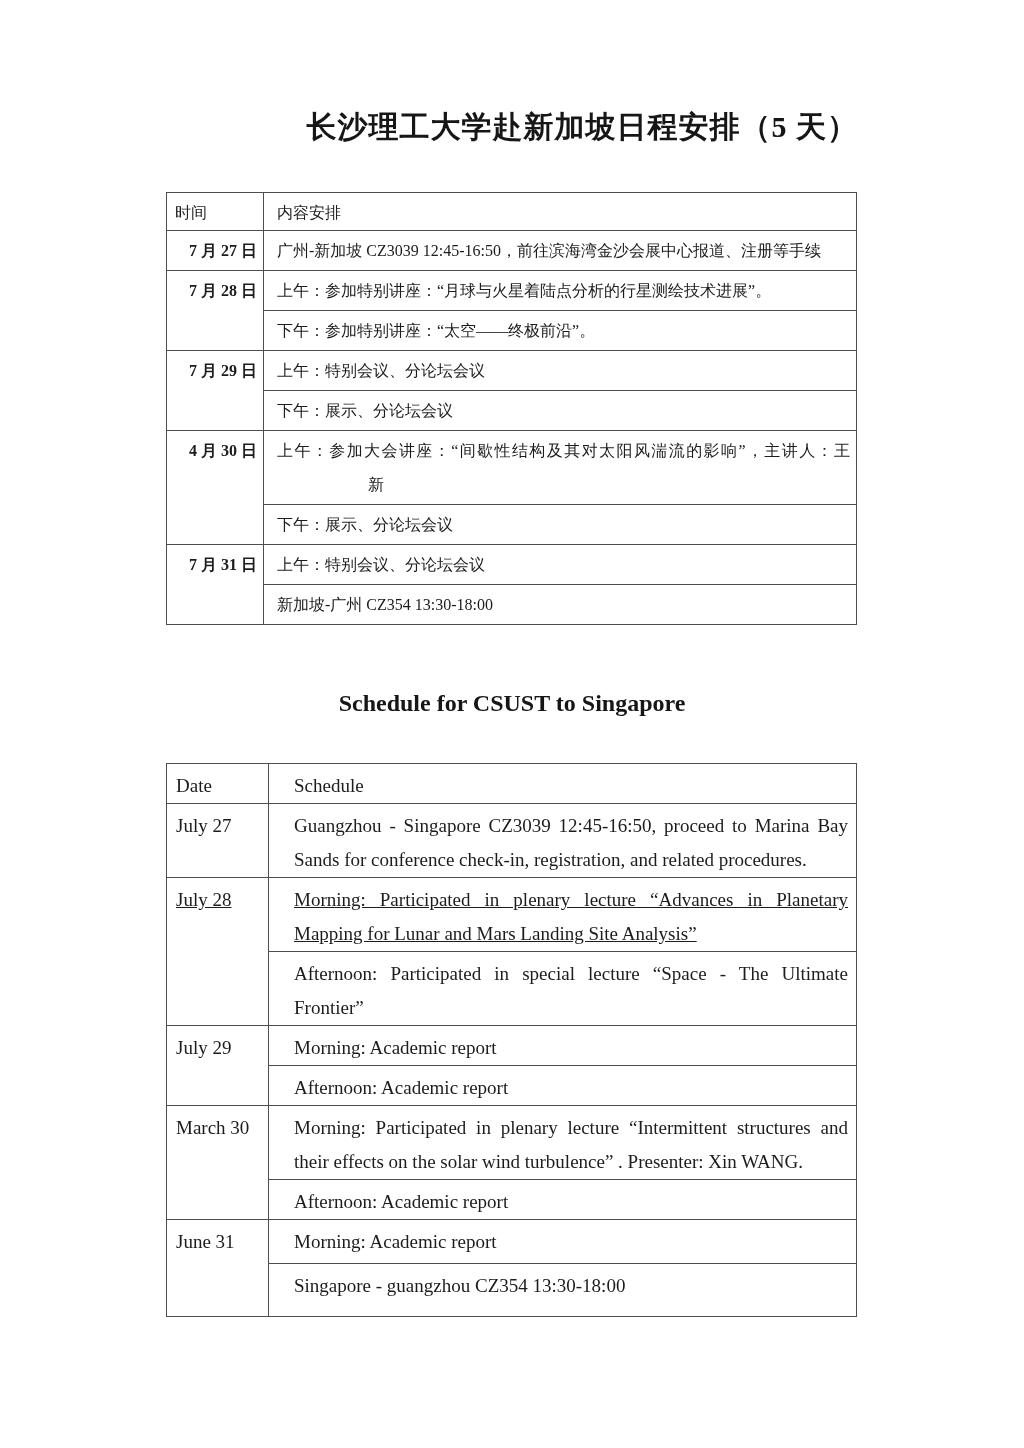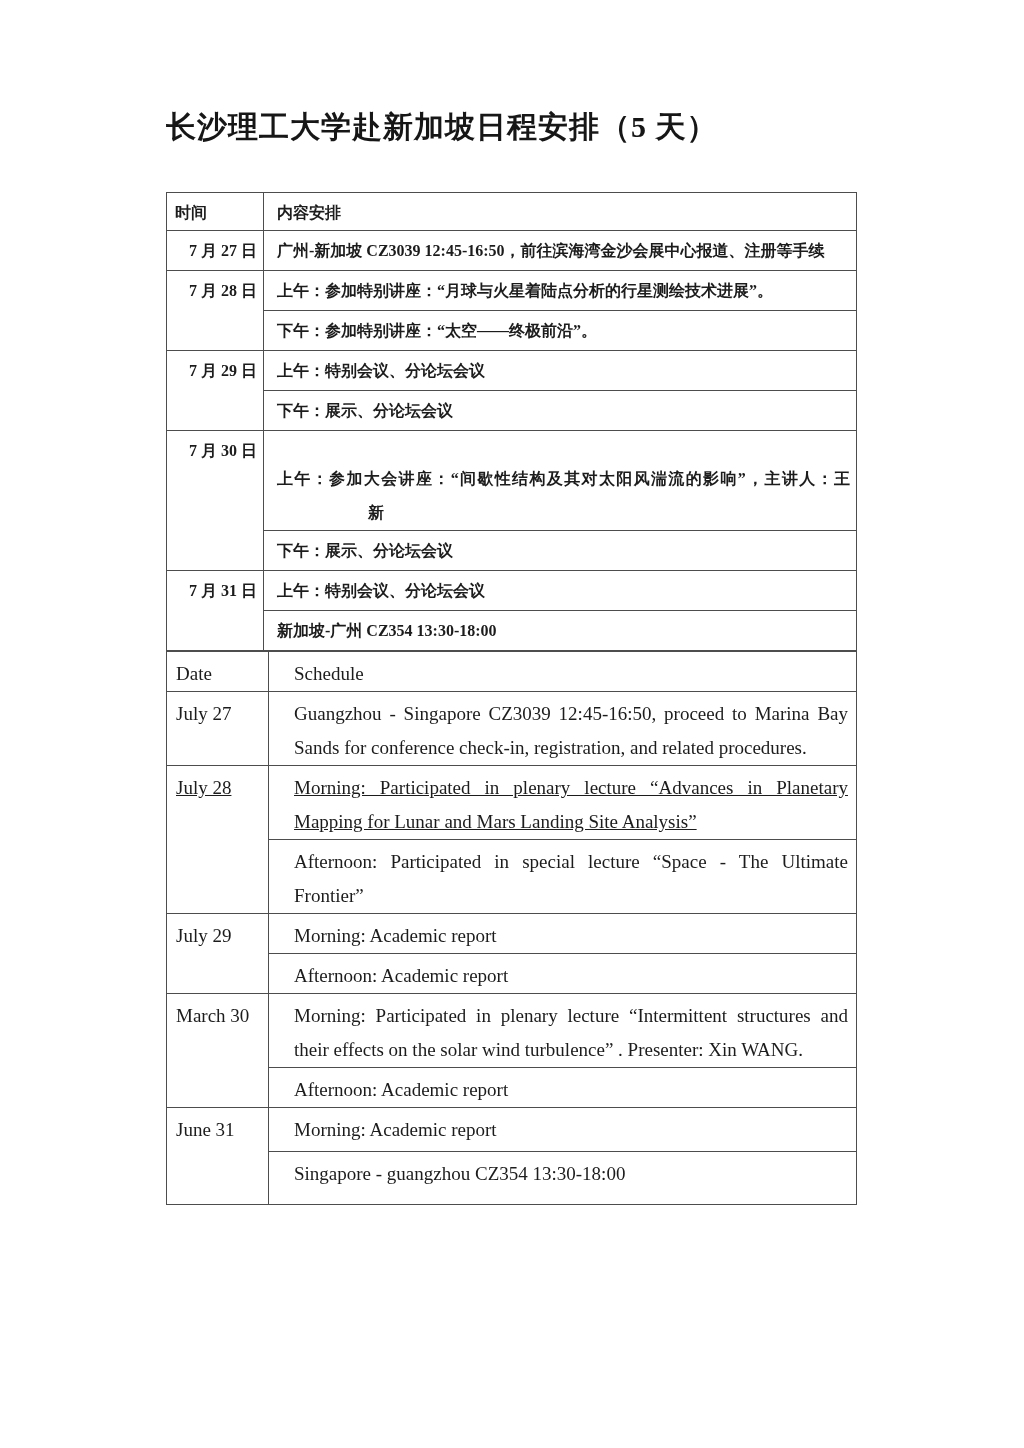--- a/index.html
+++ b/index.html
@@ -11,21 +11,21 @@
   }
   body { height: 1448px; overflow: hidden; }
   .doc {
     width: 692px;
     margin: 0 auto;
     padding-top: 106px;
   }
   h1.title-zh {
     font-size: 30px;
     font-weight: bold;
-    text-align: left;
+    text-align: right;
     letter-spacing: 1px;
     line-height: 42px;
     margin-bottom: 44px;
     color: #161616;
   }
   h2.title-en {
     font-size: 24px;
     font-weight: bold;
     text-align: center;
     line-height: 33px;
@@ -41,21 +41,20 @@
   td {
     border: 1px solid #4d4d4d;
     vertical-align: top;
     overflow: hidden;
   }
   
   .tz td {
     font-size: 16px;
     line-height: 34px;
     padding: 3px 6px 0 13px;
-    font-weight: bold;
   }
   .tz td.c1 { padding-left: 8px; }
   .tz .date-zh { font-weight: bold; text-align: right; }
   
   .te td {
     font-size: 19px;
     line-height: 34px;
     padding: 5px 8px 0 25px;
   }
   .te td.sched { text-align: justify; margin-left: 36px; }
@@ -64,21 +63,21 @@
   tr.h36 { height: 36px; }
   tr.h37 { height: 37px; }
   tr.h38 { height: 38px; }
   tr.h40 { height: 40px; }
   tr.h44 { height: 44px; }
   tr.h53 { height: 53px; }
   tr.h72 { height: 72px; text-decoration: underline; }
   tr.h73 { height: 73px; }
   tr.h74 { height: 74px; }
   
-  .jfull { text-align: justify; text-align-last: justify; margin-top: 28px; }
+  .jfull { text-align: justify; text-align-last: justify; }
   .indent2 { padding-left: 91px; }
 </style>
 </head>
 <body>
 
 <div class="doc">
 
   <h1 class="title-zh">长沙理工大学赴新加坡日程安排（5 天）</h1>
 
   <table class="tz">
@@ -103,39 +102,40 @@
         <td class="c2">下午：参加特别讲座：“太空——终极前沿”。</td>
       </tr>
       <tr class="h40">
         <td class="c1 date-zh" rowspan="2">7 月 29 日</td>
         <td class="c2">上午：特别会议、分论坛会议</td>
       </tr>
       <tr class="h40">
         <td class="c2">下午：展示、分论坛会议</td>
       </tr>
       <tr class="h74">
-        <td class="c1 date-zh" rowspan="2">7 月 30 日</td>
+        <td class="c1 date-zh" rowspan="2">4 月 30 日</td>
         <td class="c2">
           <div class="jfull">上午：参加大会讲座：“间歇性结构及其对太阳风湍流的影响”，主讲人：王</div>
           <div class="indent2">新</div>
         </td>
       </tr>
       <tr class="h40">
         <td class="c2">下午：展示、分论坛会议</td>
       </tr>
       <tr class="h40">
         <td class="c1 date-zh" rowspan="2">7 月 31 日</td>
         <td class="c2">上午：特别会议、分论坛会议</td>
       </tr>
       <tr class="h40">
         <td class="c2">新加坡-广州  CZ354 13:30-18:00</td>
       </tr>
     </tbody>
   </table>
 
+  <h2 class="title-en">Schedule for CSUST to Singapore</h2>
 
   <table class="te">
     <colgroup>
         <col style="width:102px">
         <col style="width:588px">
       </colgroup>
     <tbody>
       <tr class="h36">
         <td class="c1">Date</td>
         <td class="c2">Schedule</td>

